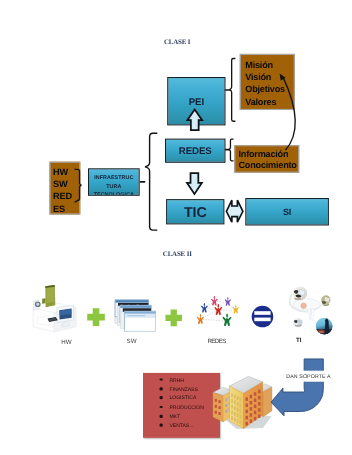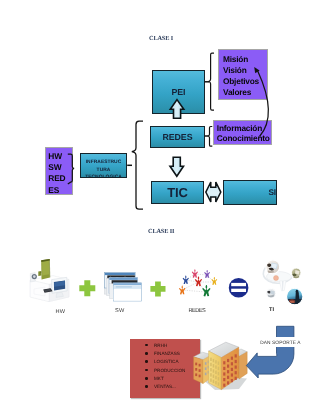--- a/index.html
+++ b/index.html
@@ -5,21 +5,21 @@
   html,body{margin:0;padding:0;background:#fff;}
   body{width:320px;height:414px;position:relative;overflow:hidden;
        font-family:"Liberation Sans",sans-serif;-webkit-font-smoothing:antialiased;text-rendering:geometricPrecision;}
   .abs{position:absolute;}
   .clase{font-family:"Liberation Serif",serif;font-weight:bold;font-size:6.3px;
          color:#30405e;letter-spacing:-0.15px;}
   .bluebox{box-sizing:border-box;border:1.3px solid #14242c;
            background:linear-gradient(180deg,#54bbdc 0%,#44b0d5 22%,#34a3c6 55%,#2d94b0 88%,#2c8ca6 100%);
            display:flex;align-items:center;justify-content:center;
            color:#152238;font-weight:bold;letter-spacing:-0.1px;}
-  .wbox{box-sizing:border-box;border:1px solid #a6a6a6;background:#8b5cf6;}
+  .wbox{box-sizing:border-box;border:1px solid #a6a6a6;background:#a16207;}
   .txtbox{font-size:8.3px;font-weight:bold;color:#0a0a0a;line-height:11.15px;letter-spacing:-0.2px;}
   svg{position:absolute;overflow:visible;}
   .c2label{font-size:5.6px;color:#3a3a3a;letter-spacing:.1px;}
   .arearow{height:8.35px;position:relative;white-space:nowrap;}
   .arearow span[data-name="area-label"]{position:absolute;left:9px;top:1.1px;}
   .bul{position:absolute;left:0;top:3.2px;width:2.5px;height:2.5px;border-radius:50%;background:#241210;}
 </style>
 </head>
 <body>
 
@@ -33,30 +33,30 @@
   <div data-name="mision-line">Misión</div>
   <div data-name="vision-line">Visión</div>
   <div data-name="objetivos-line">Objetivos</div>
   <div data-name="valores-line">Valores</div>
 </div>
 
 <div class="abs bluebox" data-name="sige-box" style="left:150px;top:126px;width:55px;height:22px;font-size:8.8px;">
   <span data-name="sige-label">REDES</span>
 </div>
 
-<div class="abs wbox txtbox" data-name="informacion-box" style="left:212.6px;top:120px;width:59.4px;height:24.6px;padding:3.2px 0 0 3.2px;line-height:9.7px;">
+<div class="abs wbox txtbox" data-name="informacion-box" style="left:212.6px;top:132px;width:59.4px;height:24.6px;padding:3.2px 0 0 3.2px;line-height:9.7px;">
   <div data-name="informacion-line">Información</div>
   <div data-name="conocimiento-line">Conocimiento</div>
 </div>
 
 <div class="abs bluebox" data-name="tic-box" style="left:151px;top:181px;width:53px;height:23px;font-size:13px;">
   <span data-name="tic-label">TIC</span>
 </div>
 
-<div class="abs bluebox" data-name="si-box" style="left:223px;top:180px;width:54px;height:25px;font-size:8.2px;justify-content:flex-end;">
+<div class="abs bluebox" data-name="si-box" style="left:223px;top:180px;width:76px;height:25px;font-size:8.2px;">
   <span data-name="si-label">SI</span>
 </div>
 
 <div class="abs wbox" data-name="components-box" style="left:45px;top:147.4px;width:27.8px;height:47.6px;"></div>
 <div class="abs" data-name="components-list" style="left:48.2px;top:151.3px;font-size:8.4px;font-weight:bold;line-height:11.1px;color:#0a0a0a;letter-spacing:-0.1px;">
   <div data-name="component-hw">HW</div>
   <div data-name="component-sw">SW</div>
   <div data-name="component-red">RED</div>
   <div data-name="component-es">ES</div>
 </div>

